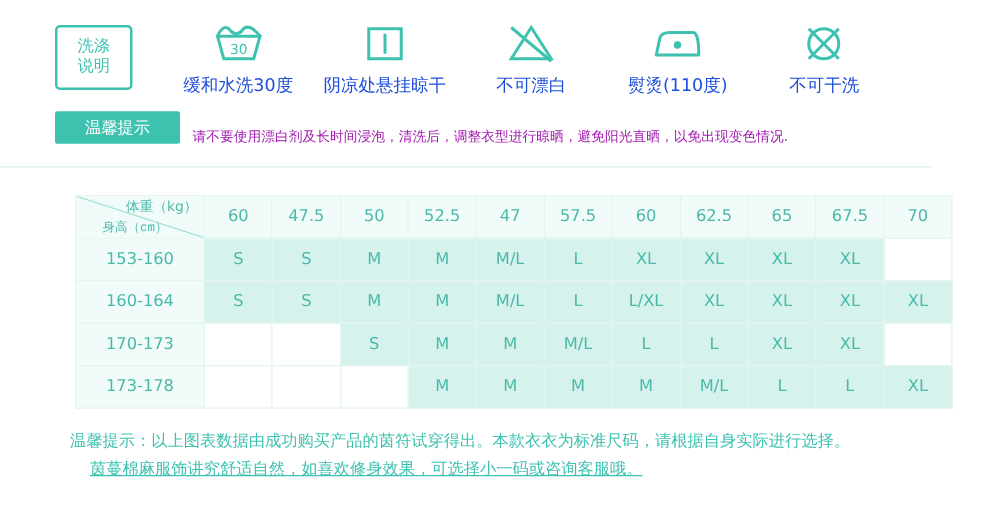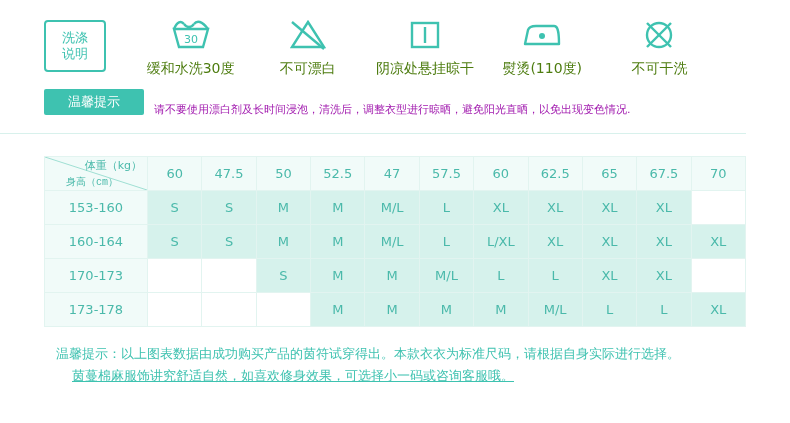--- a/index.html
+++ b/index.html
@@ -53,21 +53,21 @@
     justify-content: flex-end;
   }
   .care-icon {
     height: 44px;
     display: flex;
     align-items: center;
     justify-content: center;
   }
   .care-label {
     font-size: 14px;
-    color: #4d7c0f;
+    color: #1d4ed8;
     margin-top: 4px;
     white-space: nowrap;
   }
 
   
   .tip-row {
     display: flex;
     align-items: center;
     padding: 8px 0 0 44px;
   }
@@ -90,20 +90,21 @@
 
   .divider {
     margin: 16px 0 0 0;
     height: 1px;
     background: #d8f1ec;
   }
 
   
   .table-wrap {
     padding: 22px 44px 0 44px;
+    margin-left: 16px;
   }
   table.size-table {
     border-collapse: collapse;
     width: 702px;
     table-layout: fixed;
   }
   table.size-table td, table.size-table th {
     border: 1px solid #e2f4f0;
     height: 33px;
     text-align: center;
@@ -182,36 +183,36 @@
           <path d="M15 8 C18 12, 22 12, 25 8" fill="none" stroke="#3ec2b0" stroke-width="2.4"></path>
           <path d="M25 8 C28 4, 33 5, 39 13" fill="none" stroke="#3ec2b0" stroke-width="2.4"></path>
           <text x="22" y="27" font-size="11" fill="#3ec2b0" text-anchor="middle" font-family="DejaVu Sans, sans-serif">30</text>
         </svg>
       </div>
       <div class="care-label">缓和水洗30度</div>
     </div>
 
     <div class="care-item">
       <div class="care-icon">
+        <svg width="40" height="36" viewBox="0 0 40 36">
+          <rect x="7" y="7" width="26" height="24" fill="none" stroke="#3ec2b0" stroke-width="2.4"></rect>
+          <line x1="20" y1="11" x2="20" y2="27" stroke="#3ec2b0" stroke-width="2.4"></line>
+        </svg>
+      </div>
+      <div class="care-label">阴凉处悬挂晾干</div>
+    </div>
+
+    <div class="care-item">
+      <div class="care-icon">
         <svg width="48" height="36" viewBox="0 0 48 36">
           <path d="M24 6 L40 31 L8 31 Z" fill="none" stroke="#3ec2b0" stroke-width="2.4"></path>
           <line x1="8" y1="6" x2="40" y2="33" stroke="#3ec2b0" stroke-width="2.4"></line>
         </svg>
       </div>
       <div class="care-label">不可漂白</div>
-    </div>
-
-    <div class="care-item">
-      <div class="care-icon">
-        <svg width="40" height="36" viewBox="0 0 40 36">
-          <rect x="7" y="7" width="26" height="24" fill="none" stroke="#3ec2b0" stroke-width="2.4"></rect>
-          <line x1="20" y1="11" x2="20" y2="27" stroke="#3ec2b0" stroke-width="2.4"></line>
-        </svg>
-      </div>
-      <div class="care-label">阴凉处悬挂晾干</div>
     </div>
 
     <div class="care-item">
       <div class="care-icon">
         <svg width="48" height="36" viewBox="0 0 48 36">
           <path d="M7 28 L10 14 C11 11, 14 10, 18 10 L36 10 C39 10, 41 13, 41 28 Z" fill="none" stroke="#3ec2b0" stroke-width="2.4" stroke-linejoin="round"></path>
           <circle cx="24" cy="20" r="3" fill="#3ec2b0"></circle>
         </svg>
       </div>
       <div class="care-label">熨烫(110度)</div>

